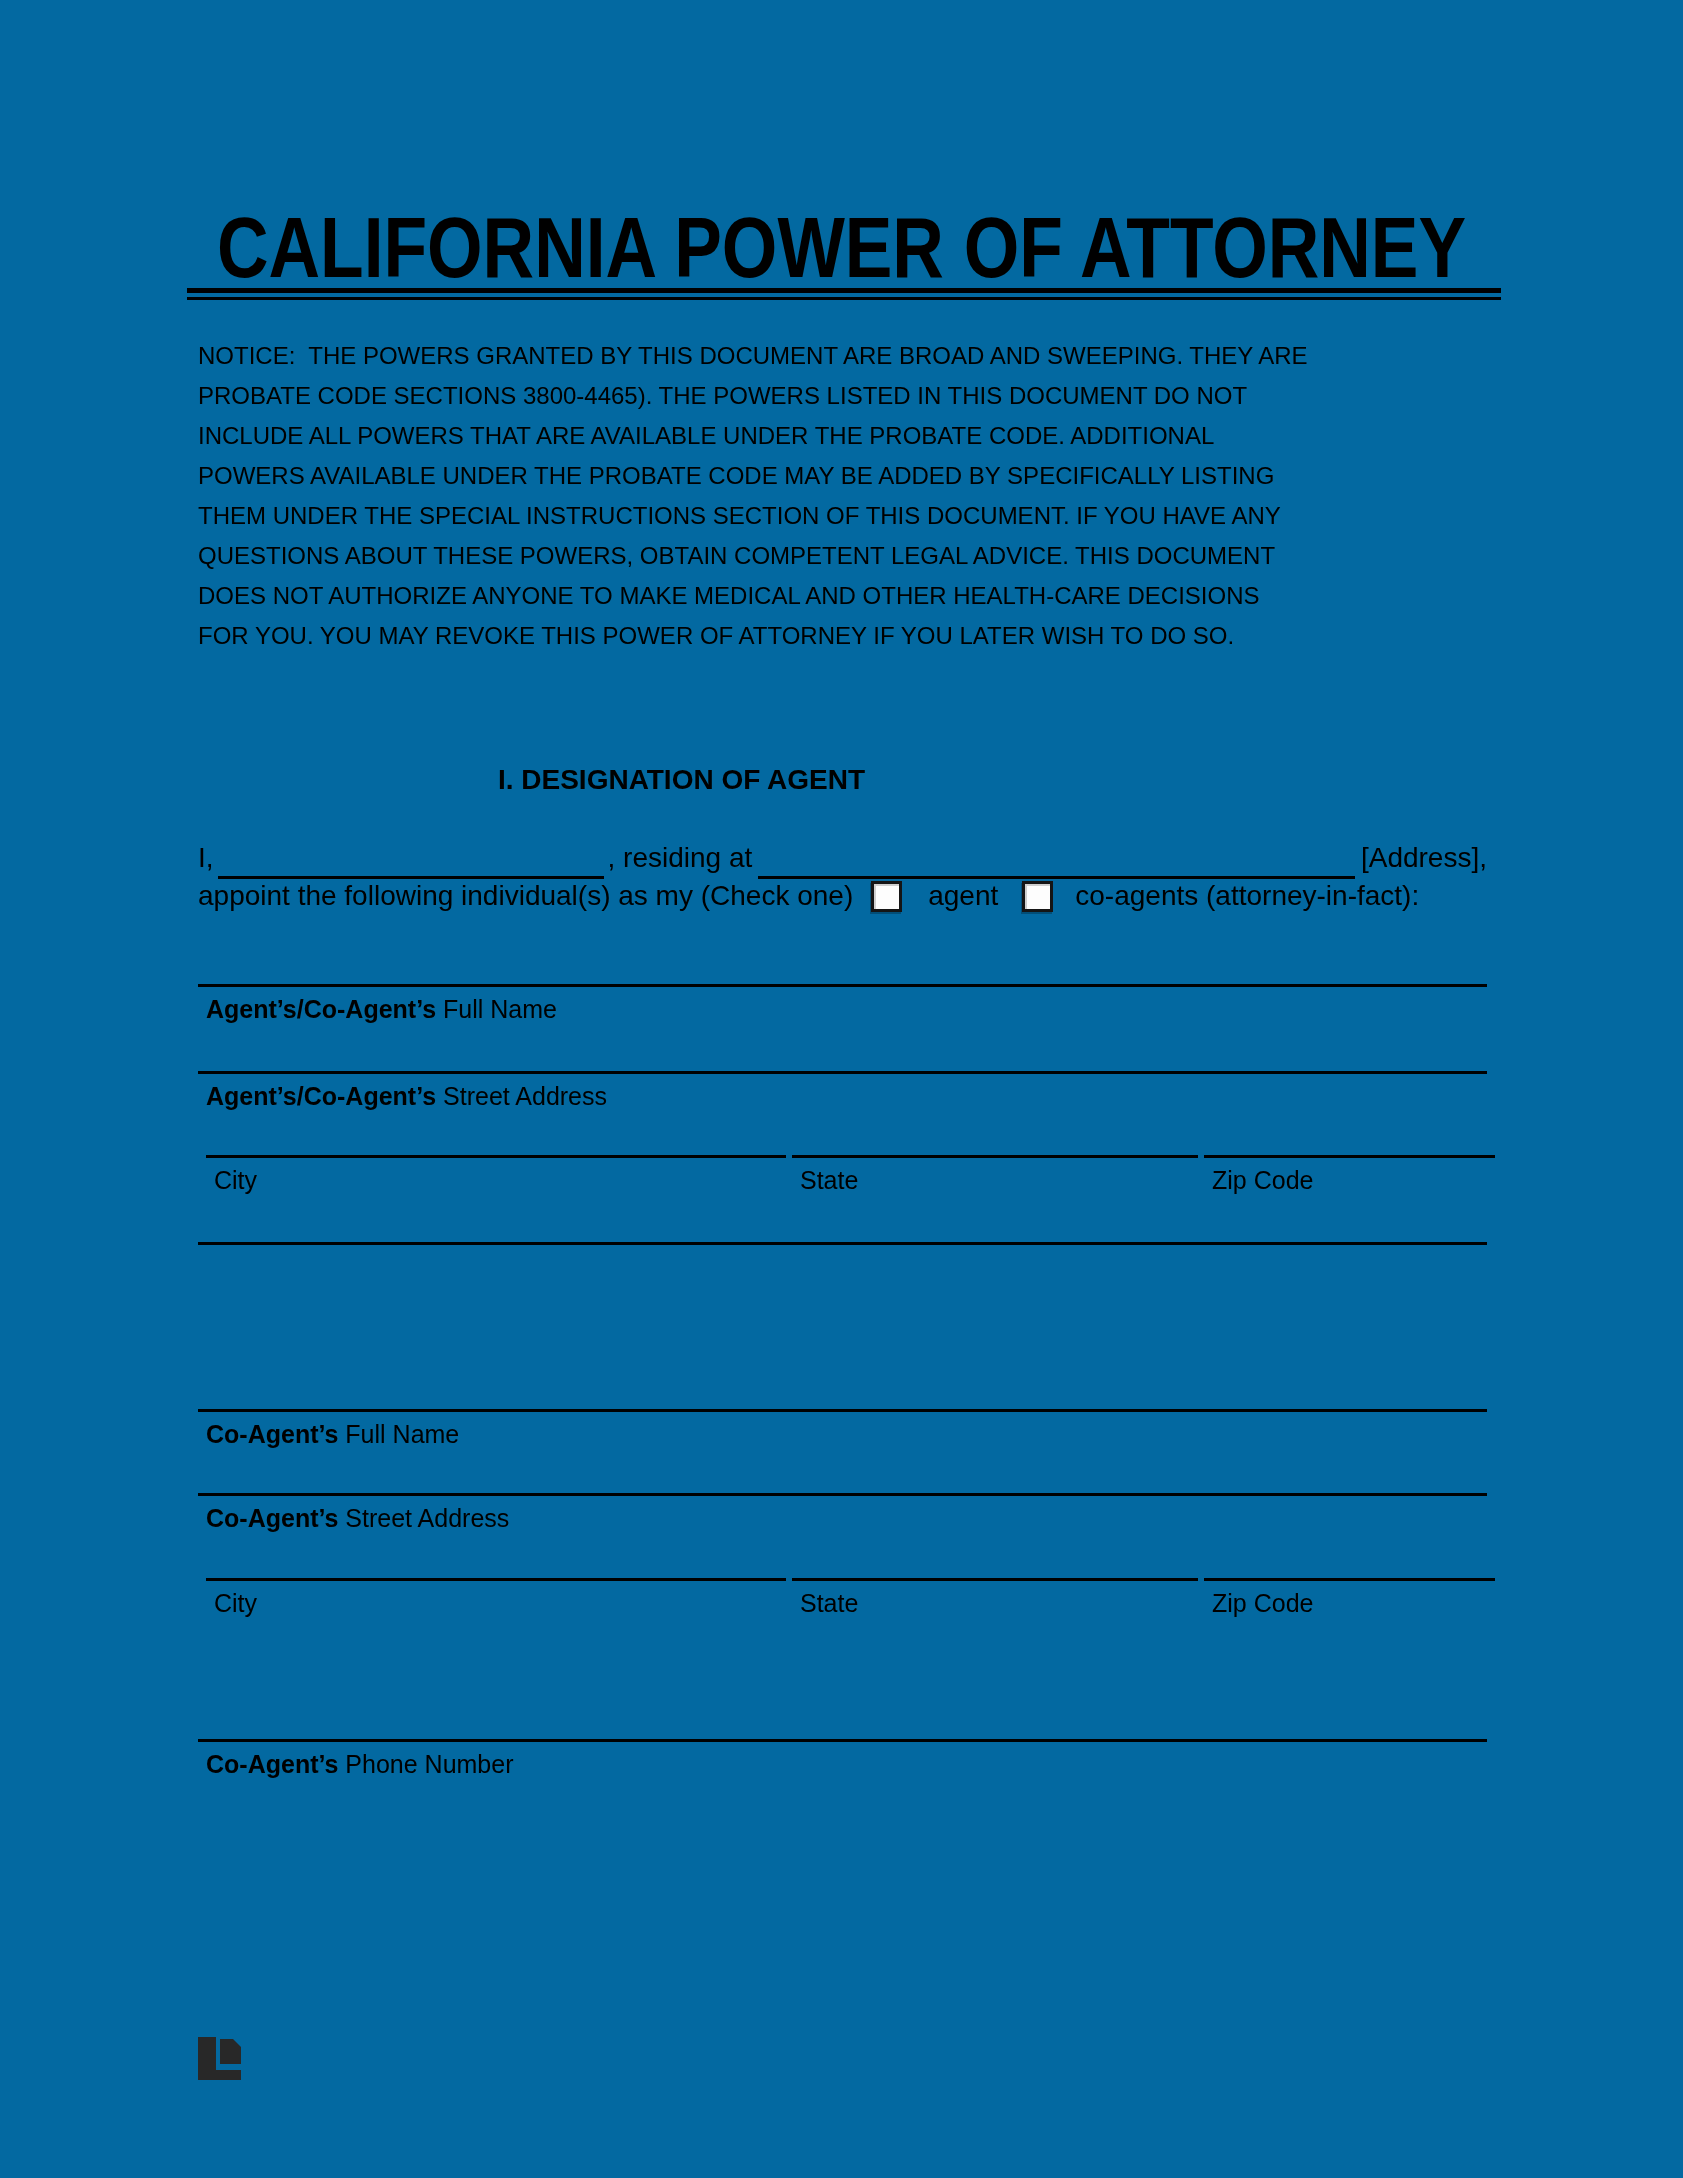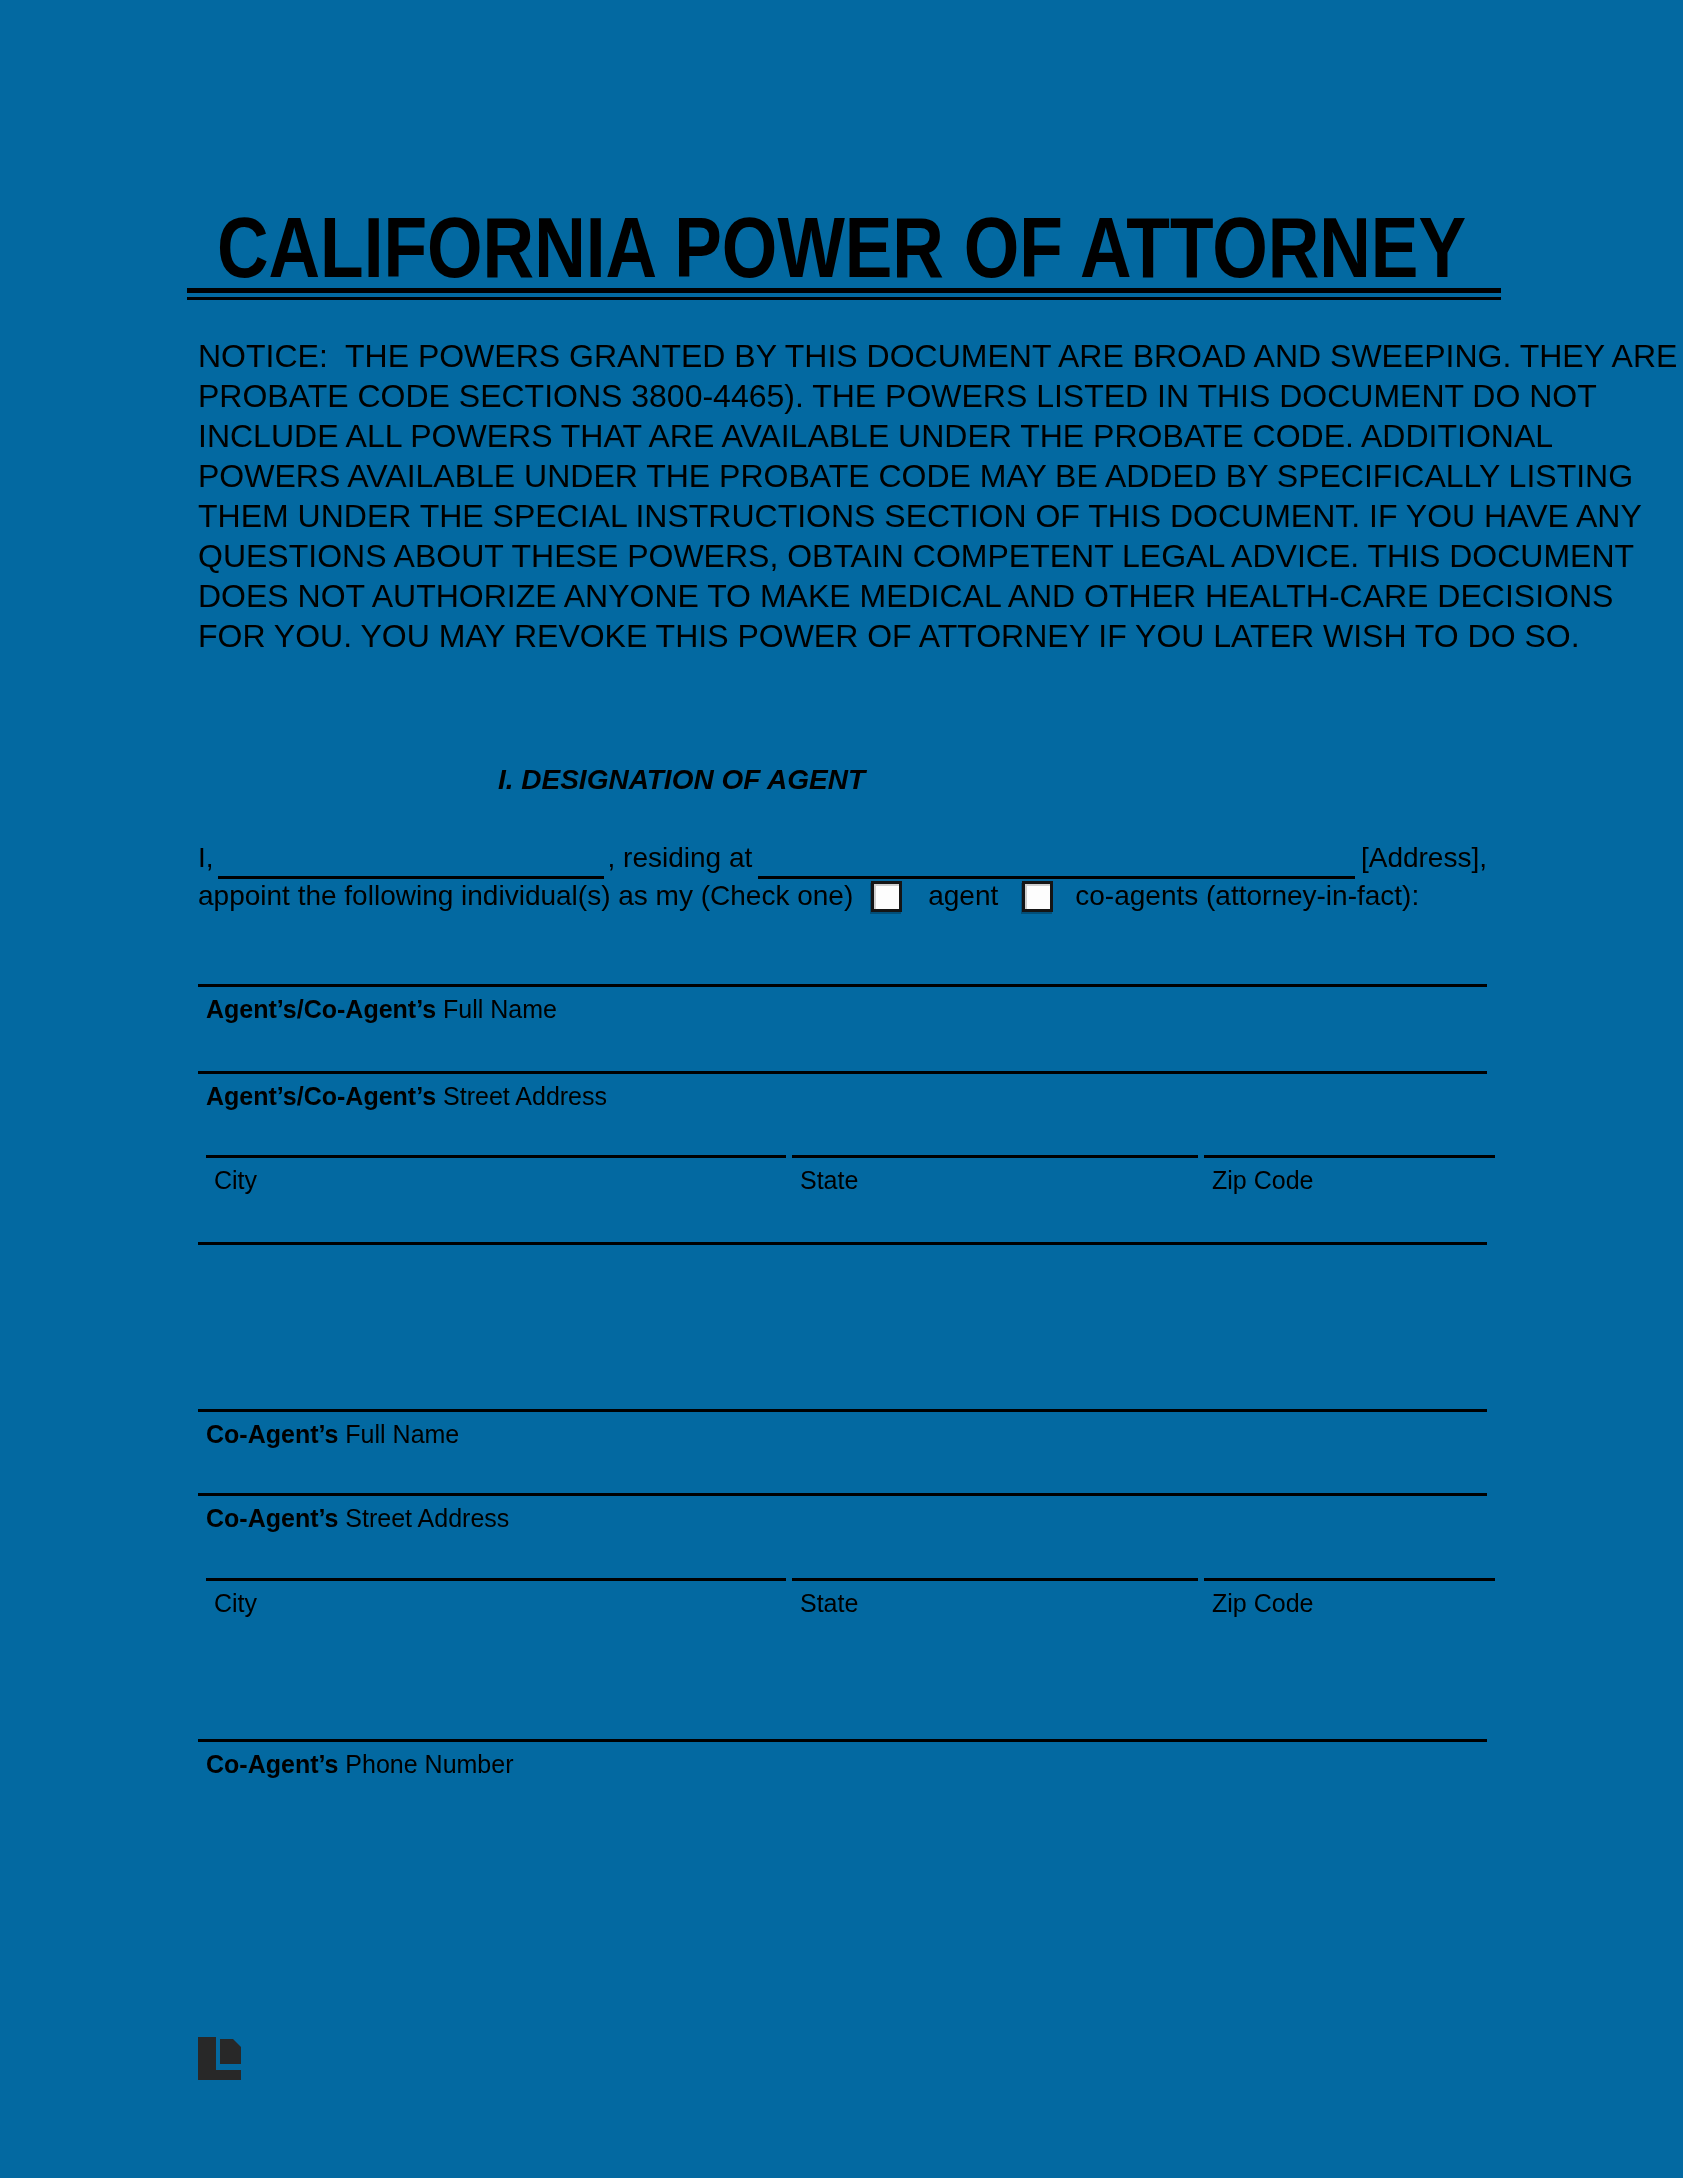--- a/index.html
+++ b/index.html
@@ -33,33 +33,32 @@
     width: 1314px;
     height: 4px;
     border-top: 5px solid #000;
     border-bottom: 3px solid #000;
   }
   .notice {
     position: absolute;
     left: 198px;
     top: 336px;
     width: 1297px;
-    font-size: 32px;
+    font-size: 24px;
     line-height: 40px;
   }
   .notice-line { white-space: pre; }
   .sec-heading {
     position: absolute;
     left: 0;
     top: 764px;
     width: 1363px;
     text-align: center;
     font-size: 28px;
     font-weight: bold;
-    font-style: italic;
   }
   .sentence {
     position: absolute;
     left: 198px;
     width: 1289px;
     display: flex;
     font-size: 28px;
     line-height: 42px;
     height: 42px;
   }

